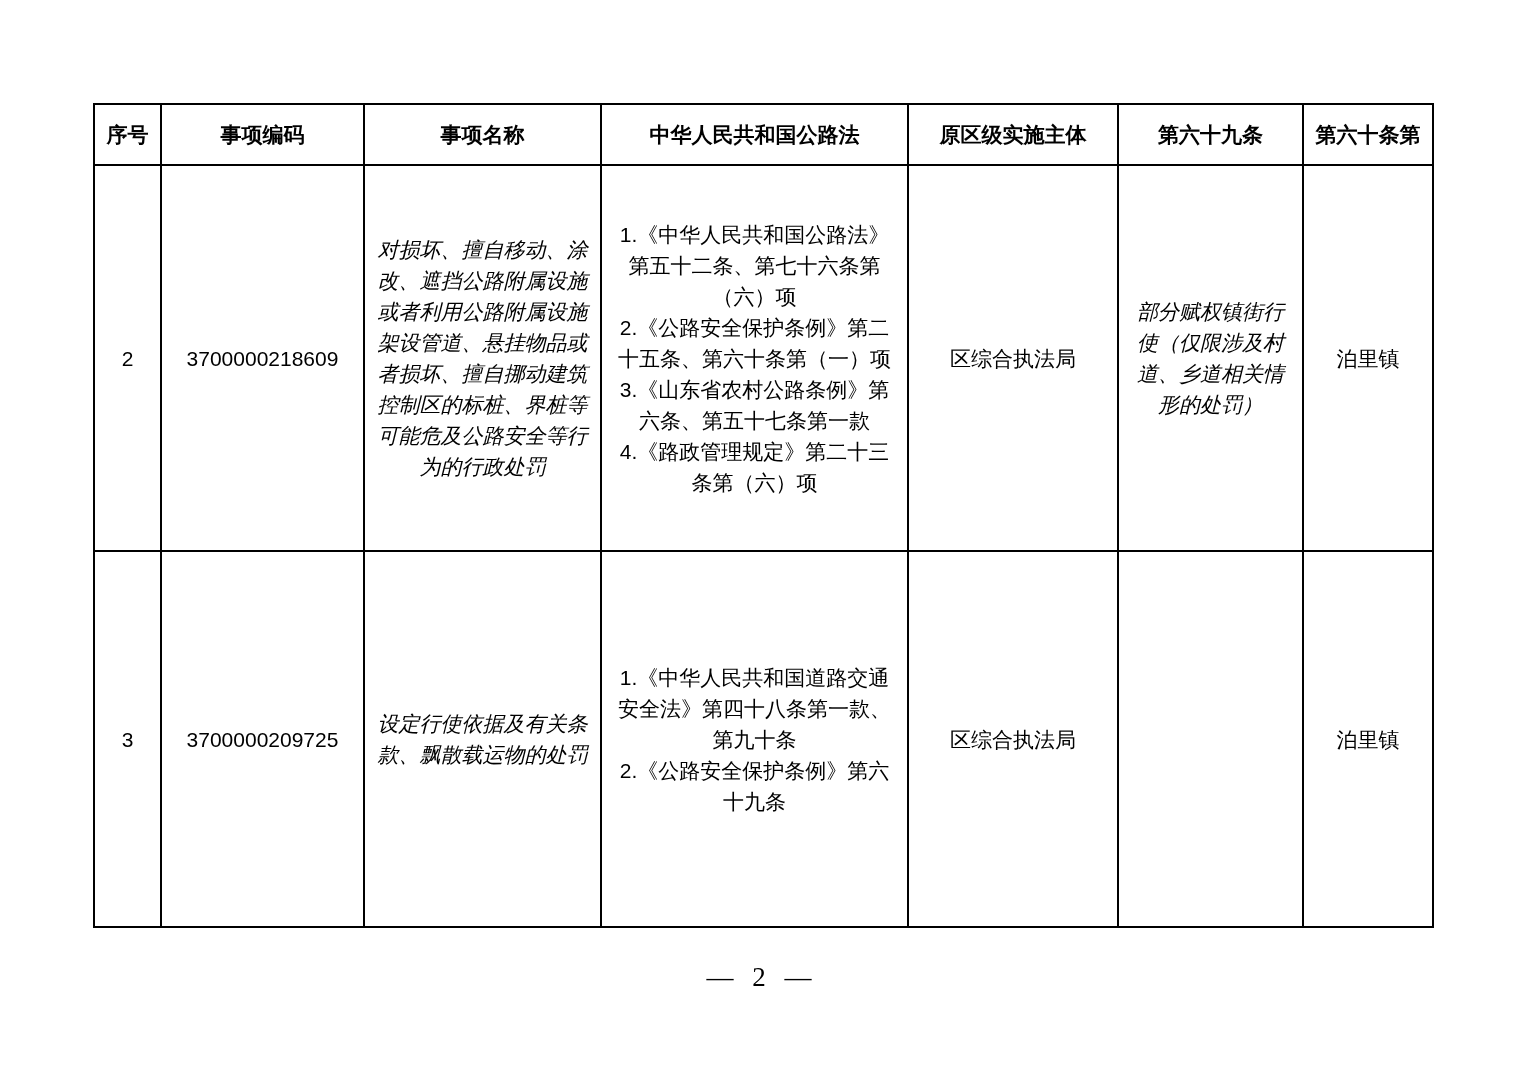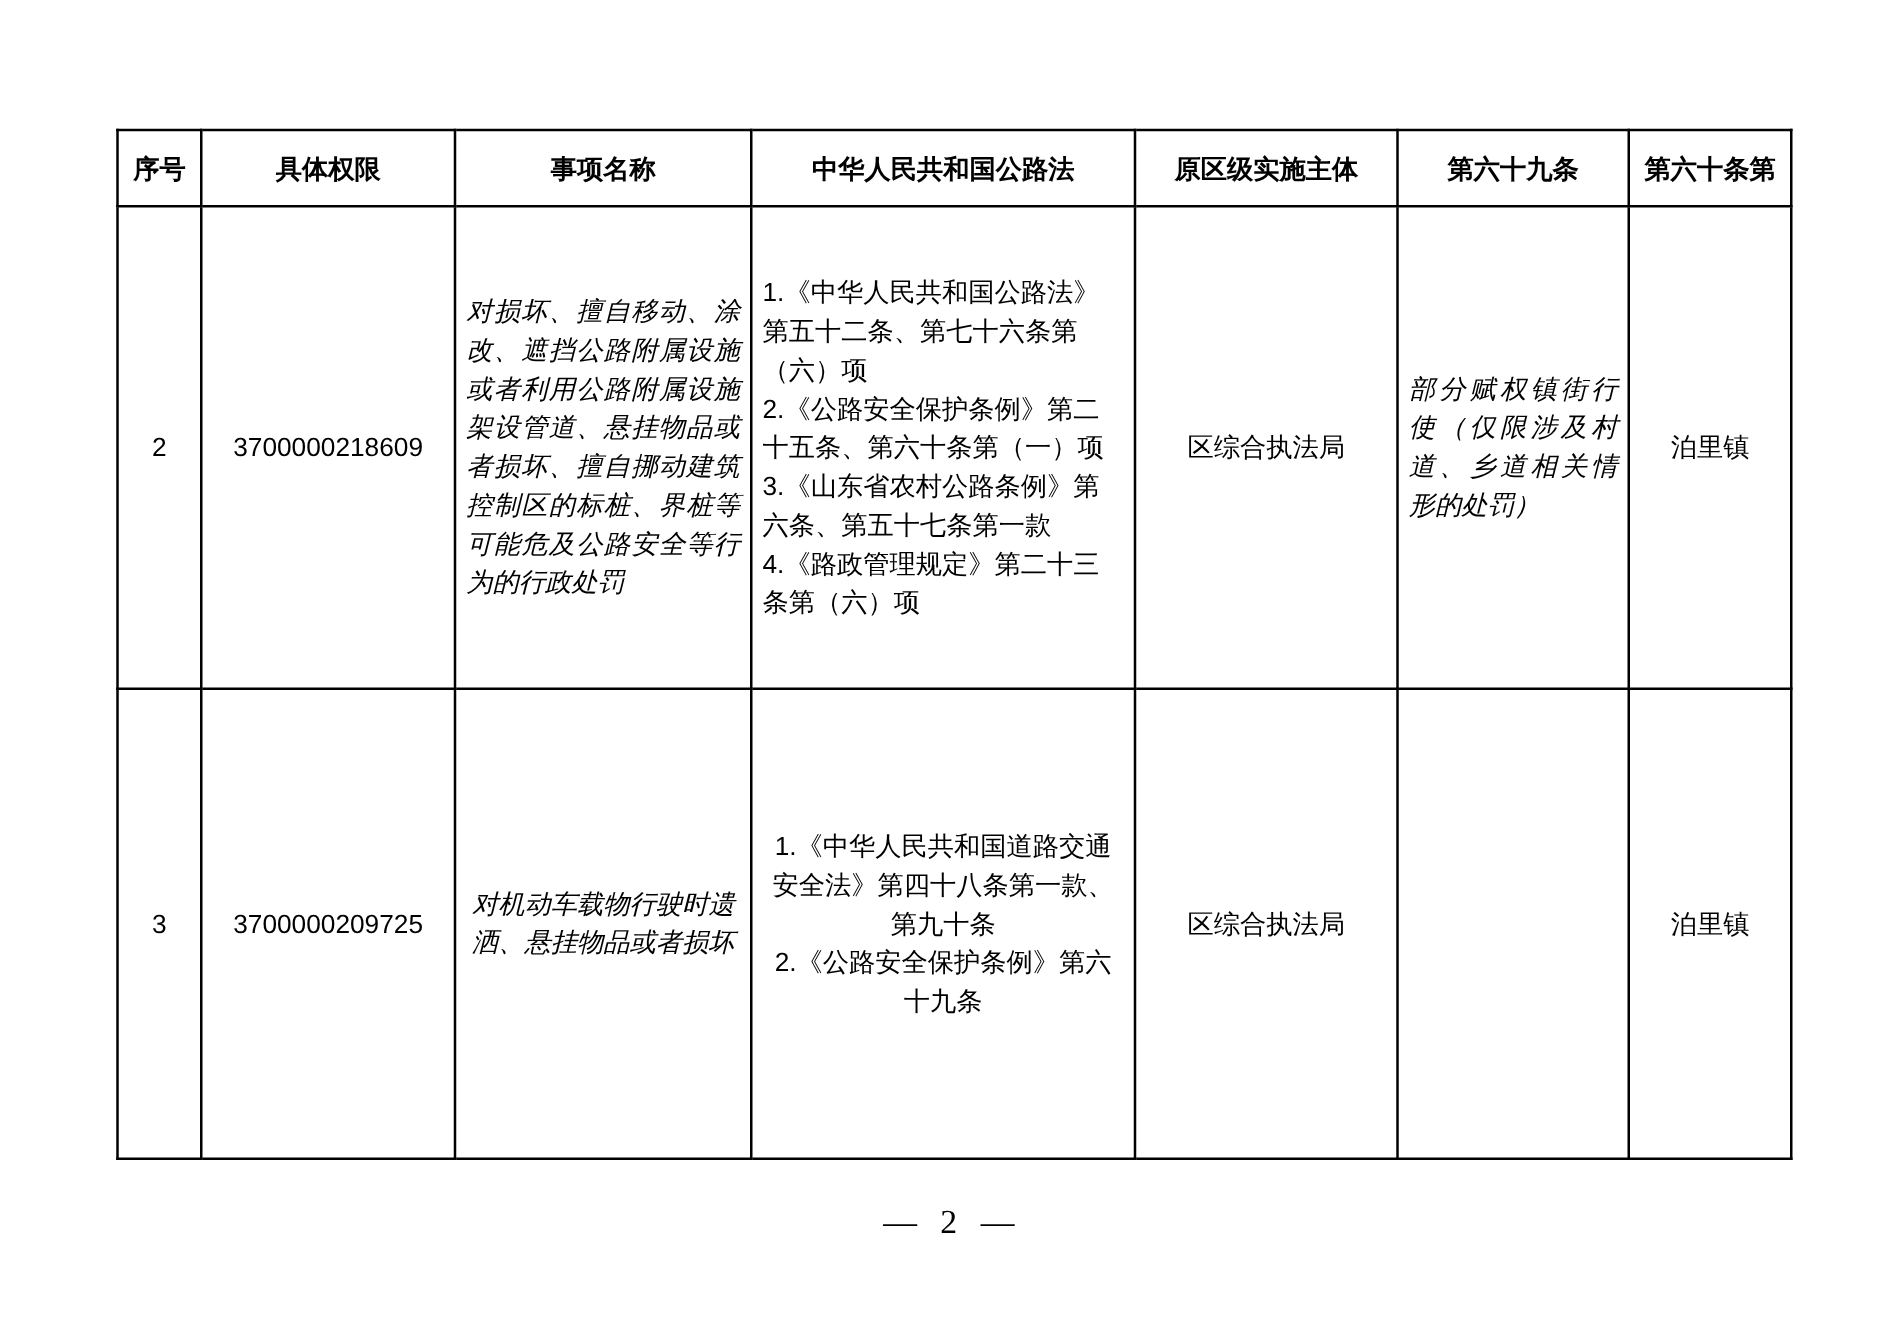--- a/index.html
+++ b/index.html
@@ -38,21 +38,21 @@
   table.items th {
     font-weight: bold;
     height: 61px;
     text-align: center;
     padding: 2px 4px;
   }
   table.items td {
     line-height: 31px;
     padding: 6px 8px;
   }
-  tr.row-a td { height: 386px; }
+  tr.row-a td { height: 386px; text-align: center; }
   tr.row-b td { height: 376px; text-align: center; }
   .cell-center { text-align: center; padding: 2px 4px; }
   .cell-justify { text-align: justify; font-style: italic; }
   .cell-prelines { white-space: pre-line; text-align: left; }
   .footer {
     position: absolute;
     left: 0;
     top: 962px;
     width: 1518px;
     text-align: center;
@@ -73,21 +73,21 @@
       <col style="width:203px">
       <col style="width:237px">
       <col style="width:307px">
       <col style="width:210px">
       <col style="width:185px">
       <col style="width:130px">
     </colgroup>
     <thead>
       <tr>
         <th>序号</th>
-        <th>具体权限</th>
+        <th>事项编码</th>
         <th>事项名称</th>
         <th>中华人民共和国公路法</th>
         <th>原区级实施主体</th>
         <th>第六十九条</th>
         <th>第六十条第</th>
       </tr>
     </thead>
     <tbody>
       <tr class="row-a">
         <td class="cell-center">2</td>
@@ -97,21 +97,21 @@
 2.《公路安全保护条例》第二十五条、第六十条第（一）项
 3.《山东省农村公路条例》第六条、第五十七条第一款
 4.《路政管理规定》第二十三条第（六）项</td>
         <td class="cell-center">区综合执法局</td>
         <td class="cell-justify">部分赋权镇街行使（仅限涉及村道、乡道相关情形的处罚）</td>
         <td class="cell-center">泊里镇</td>
       </tr>
       <tr class="row-b">
         <td class="cell-center">3</td>
         <td class="cell-center">3700000209725</td>
-        <td class="cell-justify">对机动车载物行驶时遗洒、悬挂物品或者损坏</td>
+        <td class="cell-justify">设定行使依据及有关条款、飘散载运物的处罚</td>
         <td class="cell-prelines">1.《中华人民共和国道路交通安全法》第四十八条第一款、第九十条
 2.《公路安全保护条例》第六十九条</td>
         <td class="cell-center">区综合执法局</td>
         <td class="cell-justify"></td>
         <td class="cell-center">泊里镇</td>
       </tr>
     </tbody>
   </table>
 
   <div class="footer">— 2 —</div>

